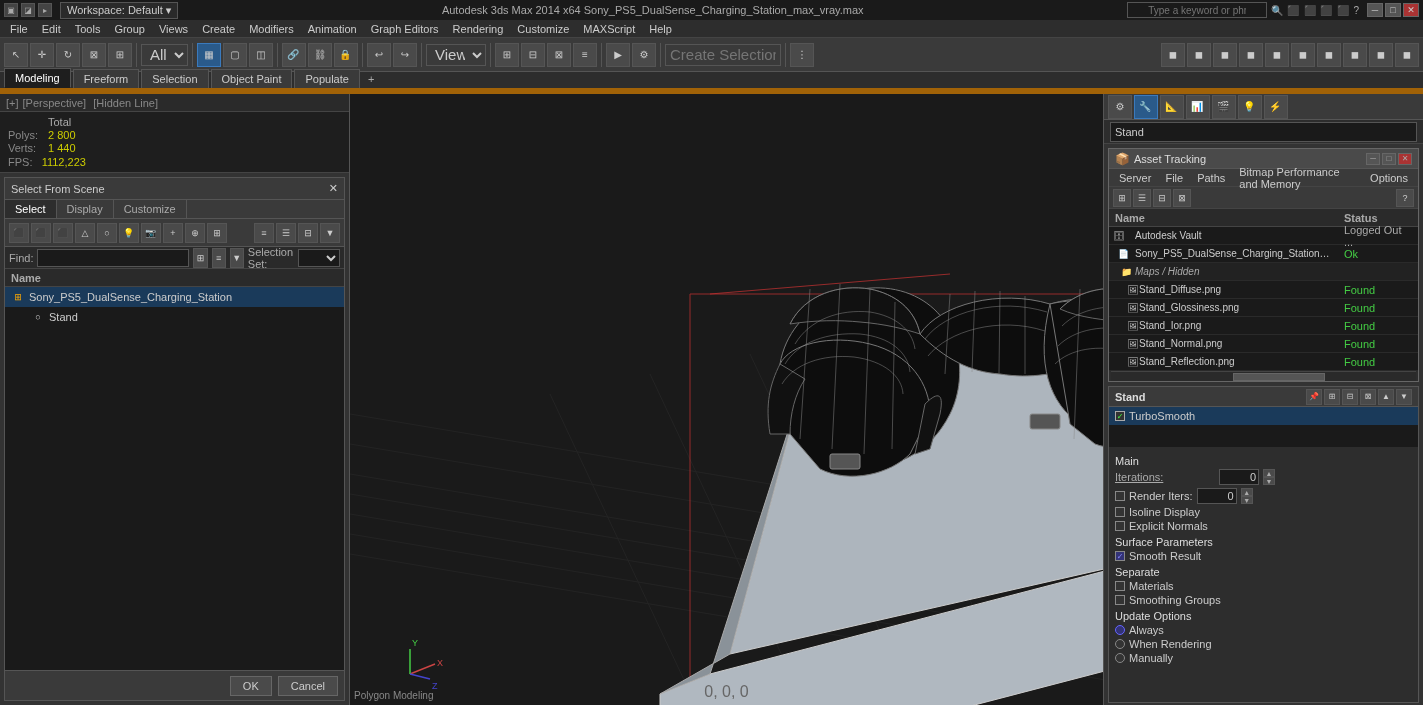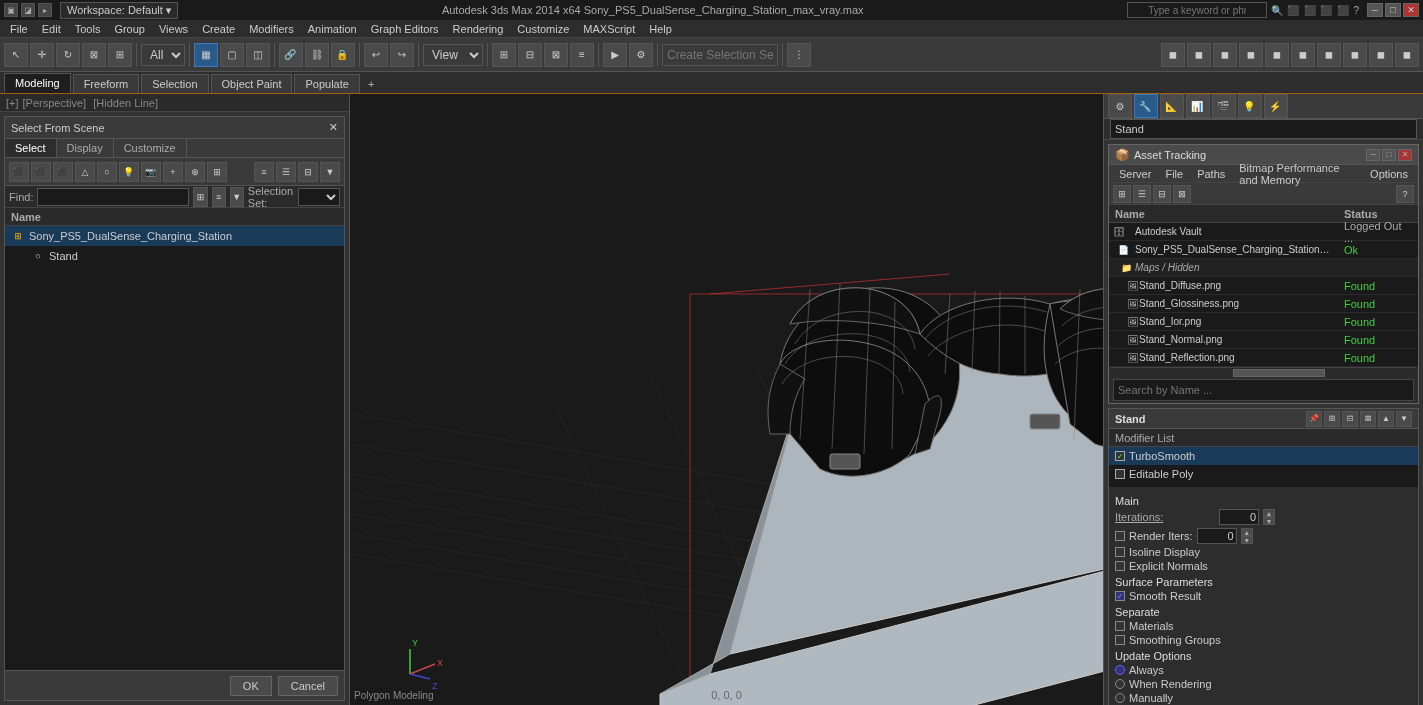--- a/index.html
+++ b/index.html
@@ -120,34 +120,34 @@
       width: 1px;
       height: 24px;
       background: #555;
       margin: 0 2px;
     }
     .tb-dropdown {
       height: 22px;
       background: #3a3a3a;
       border: 1px solid #555;
       color: #ccc;
-      font-size: 12px;
+      font-size: 15px;
       padding: 0 4px;
       cursor: pointer;
     }
 
     
     #mode-tabs {
       width: 100%;
       height: 22px;
       background: #2d2d2d;
       display: flex;
       align-items: flex-end;
       padding: 0 4px;
-      border-bottom: 1px solid #a16207;
+      border-bottom: 6px solid #a16207;
     }
     .mode-tab {
       padding: 3px 10px;
       background: #3a3a3a;
       border: 1px solid #555;
       border-bottom: none;
       color: #ccc;
       font-size: 11px;
       cursor: pointer;
       margin-right: 2px;
@@ -778,20 +778,39 @@
 
 <div id="main-layout">
 
   <div id="left-panel">
 
     <div id="viewport-label">
       <span>[+]</span>
       <span>[Perspective]</span>
       <span>&nbsp;[Hidden Line]</span>
     </div>
+    <div id="stats-panel">
+      <div class="stat-row">
+        <span class="stat-label">&nbsp;</span>
+        <span style="color:#aaa;">Total</span>
+      </div>
+      <div class="stat-row">
+        <span class="stat-label">Polys:</span>
+        <span class="stat-val">2 800</span>
+      </div>
+      <div class="stat-row">
+        <span class="stat-label">Verts:</span>
+        <span class="stat-val">1 440</span>
+      </div>
+      <div class="fps-row">
+        <span>FPS:</span>
+        <span class="fps-val">&nbsp;</span>
+        <span class="fps-val">1112,223</span>
+      </div>
+    </div>
 
     <div id="scene-panel">
       <div id="scene-panel-header">
         <span>Select From Scene</span>
         <span>✕</span>
       </div>
       <div id="scene-tabs">
         <div class="scene-tab active">Select</div>
         <div class="scene-tab">Display</div>
         <div class="scene-tab">Customize</div>
@@ -953,21 +972,21 @@
         <line x1="0" y1="0" x2="0" y2="-25" stroke="#44cc44" stroke-width="1.5"></line>
         <line x1="0" y1="0" x2="20" y2="5" stroke="#4444cc" stroke-width="1.5"></line>
         <text x="27" y="-8" fill="#cc4444" font-size="9">X</text>
         <text x="2" y="-28" fill="#44cc44" font-size="9">Y</text>
         <text x="22" y="15" fill="#4444cc" font-size="9">Z</text>
       </g>
     </svg>
 
     <div id="polygon-label">Polygon Modeling</div>
 
-    <div style="position:absolute;bottom:4px;left:50%;transform:translateX(-50%);font-size:11px;color:#666;">0, 0, 0</div>
+    <div style="position:absolute;bottom:4px;left:50%;transform:translateX(-50%);font-size:16px;color:#666;">0, 0, 0</div>
   </div>
 
   <div id="right-panel">
 
     <div style="height:26px;background:#3a3a3a;display:flex;align-items:center;padding:0 4px;gap:2px;border-bottom:1px solid #555;">
       <div class="tb-btn">⚙</div>
       <div class="tb-btn active">🔧</div>
       <div class="tb-btn">📐</div>
       <div class="tb-btn">📊</div>
       <div class="tb-btn">🎬</div>
@@ -1058,48 +1077,38 @@
           <span class="row-icon" style="padding-left:24px;">🖼</span>
           <span class="row-name">Stand_Reflection.png</span>
           <span class="row-status status-ok">Found</span>
         </div>
       </div>
 
       <div class="scroll-h">
         <div class="scroll-h-thumb"></div>
       </div>
 
-      <div id="asset-search-bar">
-        <input style="flex: 1 1 0%; background: transparent; border: none; color: rgb(204, 204, 204); font-size: 11px; outline: none;" placeholder="Search by Name ...">
-      </div>
     </div>
 
     <div id="modifier-panel">
       <div id="modifier-header">
         <span class="mod-title">Stand</span>
         <div id="modifier-icons">
           <div class="mod-icon-btn">📌</div>
           <div class="mod-icon-btn">⊞</div>
           <div class="mod-icon-btn">⊟</div>
           <div class="mod-icon-btn">⊠</div>
           <div class="mod-icon-btn">▲</div>
           <div class="mod-icon-btn">▼</div>
         </div>
       </div>
-      <div id="modifier-list-label">
-        <span class="mod-list-label">Modifier List</span>
-      </div>
       <div id="modifier-list">
         <div class="mod-item active">
           <div class="mod-checkbox">✓</div>
           <span>TurboSmooth</span>
-        </div>
-        <div class="mod-item">
-          <div class="mod-checkbox"></div>
-          <span>Editable Poly</span>
         </div>
       </div>
 
       <div id="turbsmooth-params">
         <div class="ts-section-title">Main</div>
         <div class="ts-row">
           <span class="ts-label">Iterations:</span>
           <input class="ts-input" value="0" style="">
           <div class="ts-spinners">
             <div class="ts-spin">▲</div>

